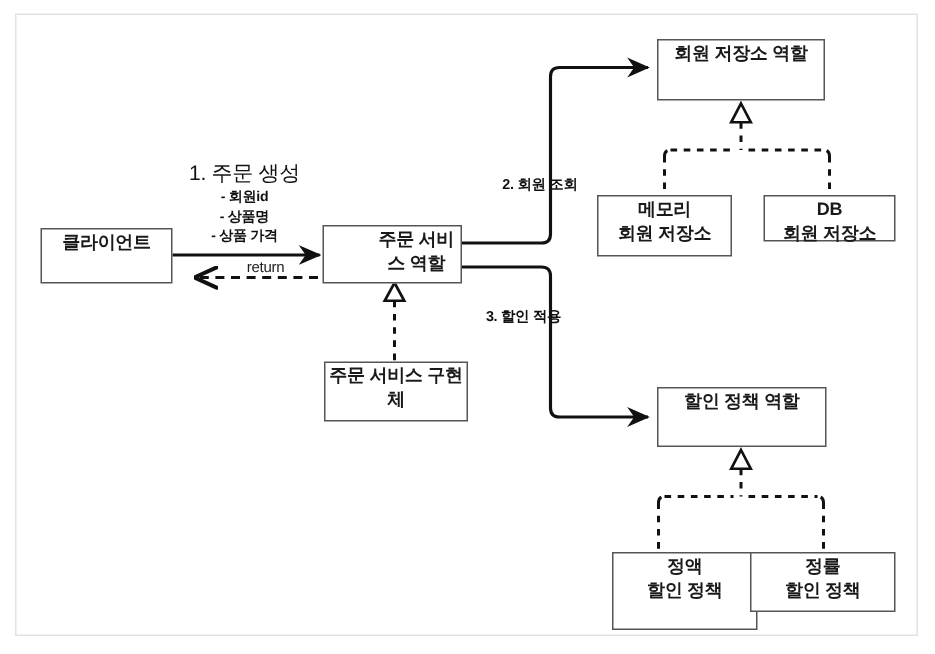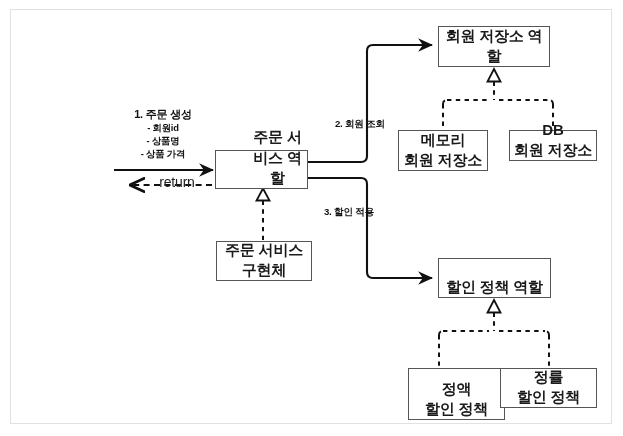--- a/index.html
+++ b/index.html
@@ -38,51 +38,51 @@
     pointer-events: none;
   }
   .node {
     position: absolute;
     box-sizing: border-box;
     border: 1.4px solid #555555;
     background: #ffffff;
     display: flex;
     flex-direction: column;
     align-items: center;
-    justify-content: flex-end;
+    justify-content: flex-start;
     color: #1a1a1a;
     font-weight: bold;
-    font-size: 15px;
+    font-size: 12px;
     line-height: 1.35;
     letter-spacing: -0.2px;
     text-align: center;
   }
   .node .line2 { display: block; }
   .label {
     position: absolute;
     color: #111111;
     font-weight: bold;
     font-size: 9.6px;
     line-height: 1.45;
     letter-spacing: -0.2px;
     white-space: nowrap;
   }
   .label.thin {
     font-weight: normal;
-    font-size: 14px;
+    font-size: 10px;
     color: #222222;
   }
   .msg-block {
     position: absolute;
     text-align: center;
     white-space: nowrap;
   }
   .msg-block .head {
-    font-weight: bold;
-    font-size: 11px;
+    font-weight: normal;
+    font-size: 14px;
     letter-spacing: -0.2px;
     color: #111111;
   }
   .msg-block .item {
     font-weight: bold;
     font-size: 9.4px;
     letter-spacing: -0.2px;
     color: #111111;
   }
 </style>
@@ -118,20 +118,23 @@
     <line x1="494" y1="81.5" x2="494" y2="100" stroke="#111111" stroke-width="2" stroke-dasharray="4.4,4.4"></line>
     <path d="M 447 100 L 489 100 M 499 100 L 549 100 M 443 104 L 443 130 M 553 104 L 553 130
              M 443 104 Q 443 100 447 100 M 553 104 Q 553 100 549 100" fill="none" stroke="#111111" stroke-width="2" stroke-dasharray="4.4,4.4"></path>
 
     <path d="M 494 300 L 500.5 312.5 L 487.5 312.5 Z" fill="#ffffff" stroke="#111111" stroke-width="1.8" stroke-linejoin="miter"></path>
     <line x1="494" y1="312.5" x2="494" y2="331" stroke="#111111" stroke-width="2" stroke-dasharray="4.4,4.4"></line>
     <path d="M 443 331 L 489 331 M 499 331 L 545 331 M 439 335 L 439 368 M 549 335 L 549 368
              M 439 335 Q 439 331 443 331 M 549 335 Q 549 331 545 331" fill="none" stroke="#111111" stroke-width="2" stroke-dasharray="4.4,4.4"></path>
   </svg>
 
+  <div class="node" style="left:27px; top:152px; width:88px; height:37px;">
+    <span>클라이언트</span>
+  </div>
 
   <div class="node" style="left:215px; top:150px; width:93px; height:39px;padding-left:32px;">
     <span>주문 서비스 역할</span>
   </div>
 
   <div class="node" style="left:216px; top:241px; width:96px; height:40px;">
     <span>주문 서비스 구현체</span>
   </div>
 
   <div class="node" style="left:438px; top:26px; width:112px; height:41px;">

